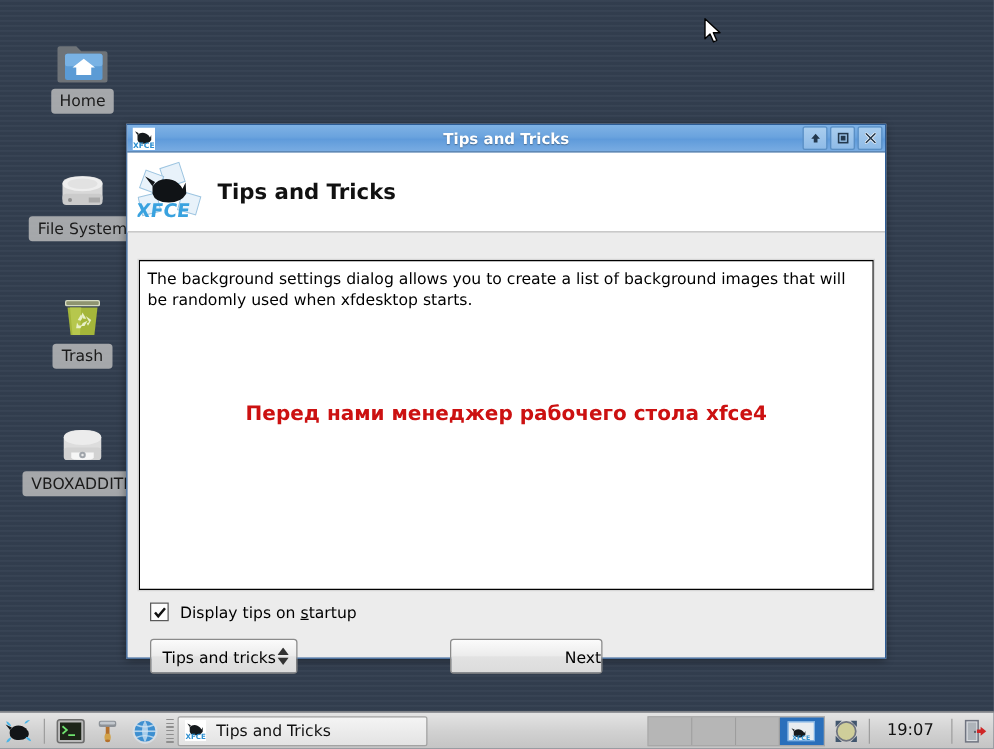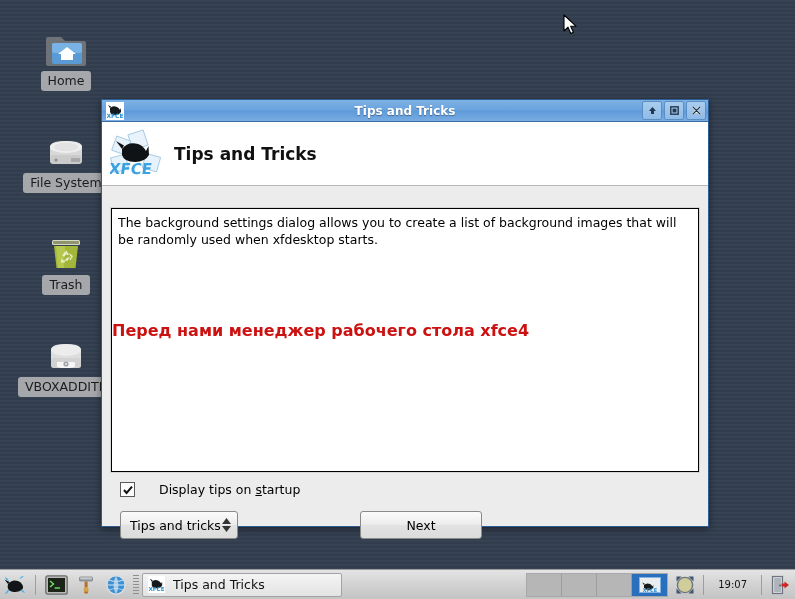--- a/index.html
+++ b/index.html
@@ -133,61 +133,61 @@
   #tiptext {
     position: absolute;
     left: 6px; top: 5px; right: 6px;
     font-size: 12.5px;
     color: #000;
     line-height: 17px;
   }
   #tipred {
     position: absolute;
     left: 0; right: 0; top: 112px;
-    text-align: left;
+    text-align: center;
     color: #cc1111;
     font-size: 16px;
     font-weight: bold;
   }
 
   
   #cbrow {
     display: flex; align-items: center;
     margin: 10px 0 0 9px;
   }
   .chk {
     width: 13px; height: 13px;
     border: 1px solid #5a5a5a;
     background: #fdfdfd;
     display: inline-flex; align-items: center; justify-content: center;
     flex: none;
     cursor: pointer;
   }
   .chk svg { display: block; }
   #cbrow .cblabel {
-    margin-left: 24px;
+    margin-left: 9px;
     font-size: 12.5px;
     color: #000;
   }
   .mn { text-decoration: underline; }
 
   
   #btnrow {
     display: flex; align-items: center;
     margin: 14px 9px 0 9px;
     position: relative;
     height: 28px;
   }
   .gbtn {
     background: linear-gradient(to bottom, #fbfbfb 0%, #ececec 48%, #e2e2e2 52%, #dcdcdc 100%);
     border: 1px solid #8a8a8a;
     border-radius: 3px;
     font-size: 12.5px;
     color: #000;
-    display: flex; align-items: center; justify-content: center;
+    display: flex; align-items: center; justify-content: flex-end;
     height: 28px;
     box-sizing: border-box;
     cursor: pointer;
     font-family: "DejaVu Sans", "Liberation Sans", sans-serif;
   }
   #combo {
     width: 118px;
     justify-content: space-between;
     padding: 0 6px 0 9px;
   }
@@ -261,21 +261,21 @@
     background: #2a6fbb;
     display: flex; align-items: center; justify-content: center;
   }
   #systray {
     width: 26px; height: 24px;
     display: flex; align-items: center; justify-content: center;
     flex: none;
     margin-left: 4px;
   }
   #clock {
-    font-size: 10px;
+    font-size: 13px;
     color: #111;
     padding: 0 9px;
     flex: none;
     white-space: nowrap;
   }
   #logout {
     width: 26px; height: 24px;
     display: flex; align-items: center; justify-content: center;
     flex: none;
     margin-right: 2px;

